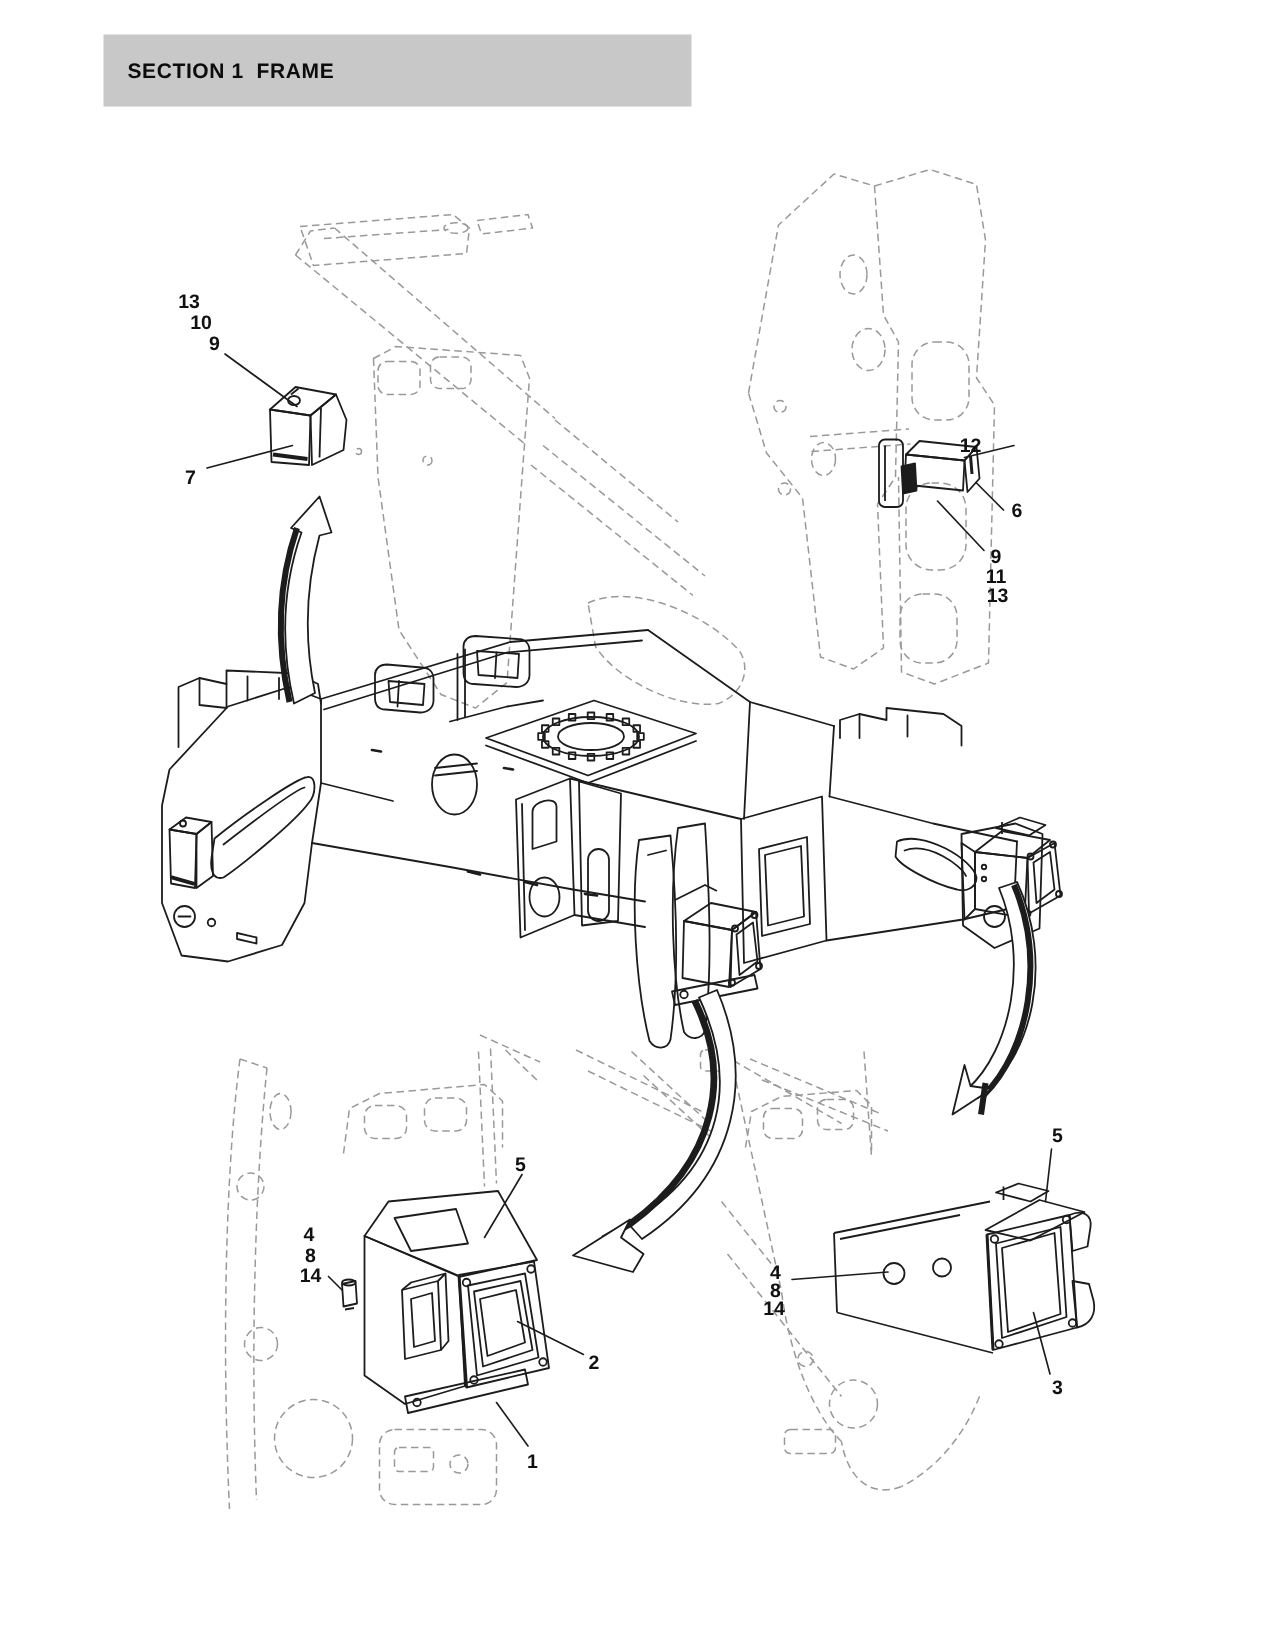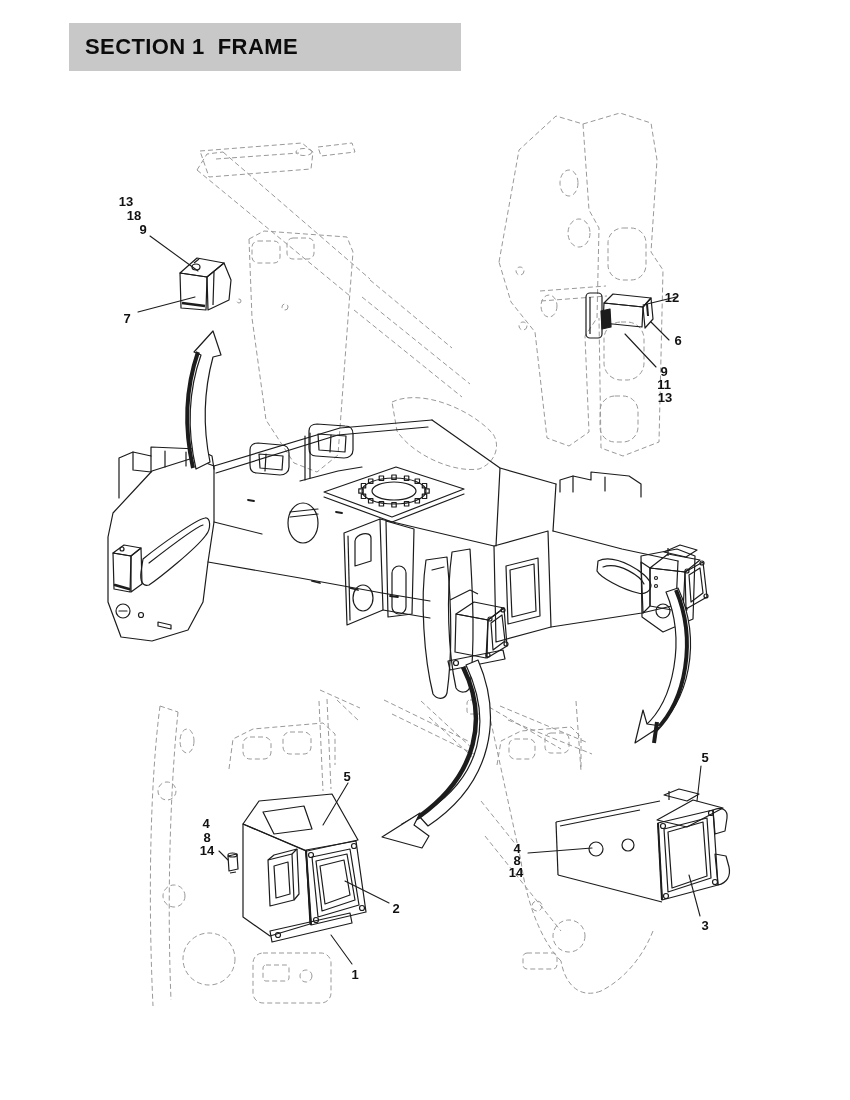--- a/index.html
+++ b/index.html
@@ -1,20 +1,20 @@
 <!DOCTYPE html>
 <html><head>
 <meta charset="utf-8">
 <style>
   html,body{margin:0;padding:0;background:#fff;}
   .page{position:relative;width:850px;height:1100px;background:#ffffff;
         font-family:"Liberation Sans",sans-serif;overflow:hidden;}
   .section-header{position:absolute;left:69px;top:23px;width:392px;height:48px;
         background:#c8c8c8;display:flex;align-items:center;}
-  .section-header .hdr-text{font-size:22px;font-weight:bold;color:#0c0c0c;
+  .section-header .hdr-text{font-size:14px;font-weight:bold;color:#0c0c0c;
         padding-left:16px;white-space:pre;letter-spacing:.4px;}
   .figure-title{position:absolute;left:69px;top:84px;width:679px;text-align:center;
         font-size:13px;font-weight:bold;color:#0c0c0c;letter-spacing:.2px;}
   .figure-area{position:absolute;left:0;top:0;width:850px;height:1100px;}
   .figure-area svg{position:absolute;left:0;top:0;}
   .callout{position:absolute;transform:translate(-50%,-50%);font-size:13px;
         font-weight:bold;color:#111;line-height:1;}
   .page-footer{position:absolute;left:69px;top:1045px;width:679px;display:flex;
         justify-content:space-between;font-size:13px;font-weight:bold;color:#0c0c0c;}
 </style>
@@ -332,24 +332,24 @@
         <path d="M389,903 L345,881"></path>
         <path d="M352,964 L331,935"></path>
         <path d="M219,851 L228,860"></path>
         <path d="M701,766 L697,801"></path>
         <path d="M528,853 L592,848"></path>
         <path d="M700,916 L689,875"></path>
       </g>
     </svg>
 
     <div class="callout" style="left:126px;top:201px">13</div>
-    <div class="callout" style="left:134px;top:215px">18</div>
+    <div class="callout" style="left:134px;top:215px">10</div>
     <div class="callout" style="left:143px;top:229px">9</div>
     <div class="callout" style="left:127px;top:318px">7</div>
-    <div class="callout" style="left:672px;top:297px">12</div>
+    <div class="callout" style="left:647px;top:297px">12</div>
     <div class="callout" style="left:678px;top:340px">6</div>
     <div class="callout" style="left:664px;top:371px">9</div>
     <div class="callout" style="left:664px;top:384px">11</div>
     <div class="callout" style="left:665px;top:397px">13</div>
     <div class="callout" style="left:347px;top:776px">5</div>
     <div class="callout" style="left:206px;top:823px">4</div>
     <div class="callout" style="left:207px;top:837px">8</div>
     <div class="callout" style="left:207px;top:850px">14</div>
     <div class="callout" style="left:396px;top:908px">2</div>
     <div class="callout" style="left:355px;top:974px">1</div>

